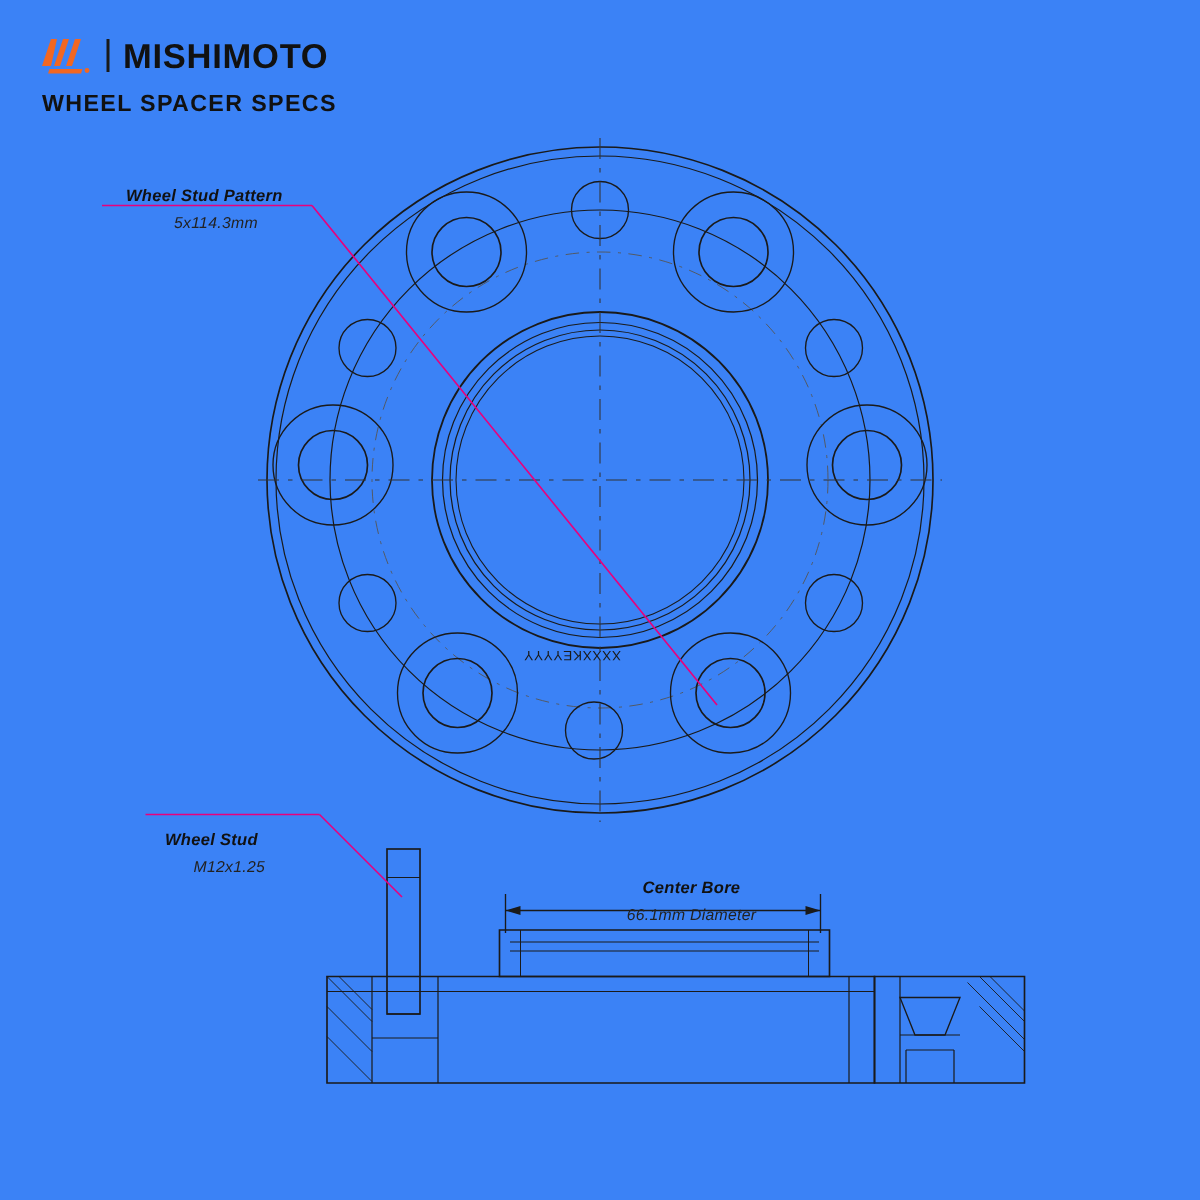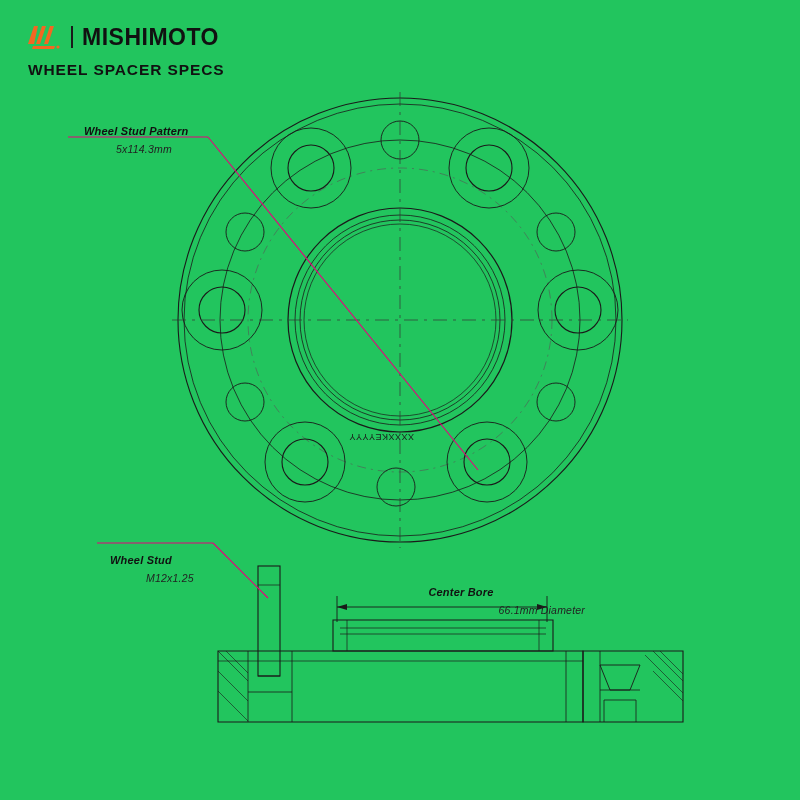--- a/index.html
+++ b/index.html
@@ -7,21 +7,21 @@
     padding: 0;
     background: #ffffff;
   }
   body {
     font-family: "Liberation Sans", sans-serif;
   }
   #page {
     position: relative;
     width: 800px;
     height: 800px;
-    background: #22c55e;
+    background: #3b82f6;
     overflow: hidden;
   }
 
   
   #header {
     position: absolute;
     left: 28px;
     top: 22px;
   }
   #brand-row {
@@ -81,29 +81,29 @@
   }
   .callout .value {
     font-size: 10.5px;
     color: #222222;
     letter-spacing: 0.2px;
   }
   #callout-stud-pattern { left: 84px; top: 125px; }
   #callout-stud-pattern .value { margin-top: 6px; margin-left: 32px; }
 
   #callout-wheel-stud { left: 110px; top: 554px; }
-  #callout-wheel-stud .value { margin-top: 6px; margin-left: 36px; }
+  #callout-wheel-stud .value { margin-top: 6px; margin-left: 19px; }
 
   #callout-center-bore {
     left: 337px;
     top: 586px;
     width: 248px;
     text-align: center;
   }
-  #callout-center-bore .value { margin-top: 6px; text-align: right; }
+  #callout-center-bore .value { margin-top: 6px; }
 
   #knurl-text {
     position: absolute;
     left: 349px;
     top: 432px;
     font-size: 9px;
     letter-spacing: 0.5px;
     color: #1a1a1a;
     transform: rotate(180deg);
   }

